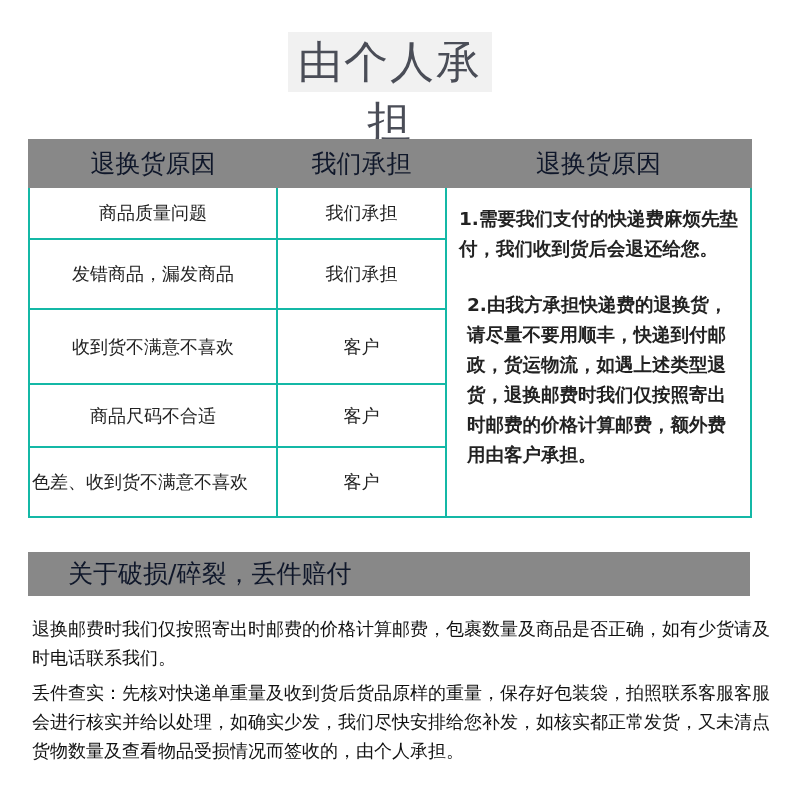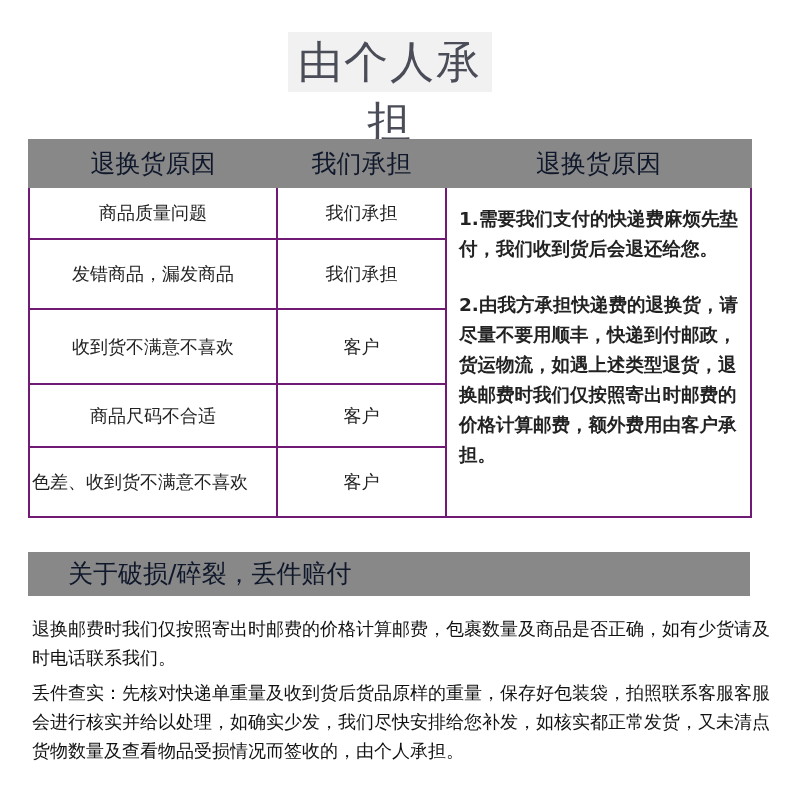--- a/index.html
+++ b/index.html
@@ -15,28 +15,28 @@
     .table {
       position: absolute; left: 28px; top: 139px; width: 722px; height: 377px;
       border-collapse: collapse; table-layout: fixed;
     }
     .table th {
       background: #888888; color: #0f172a; font-weight: normal;
       font-size: 25px; height: 47px; border: 2px solid #888888;
       text-align: center; vertical-align: middle;
     }
     .table td {
-      border: 2px solid #701a75; font-size: 18px; color: #222;
+      border: 2px solid #14b8a6; font-size: 18px; color: #222;
       text-align: center; vertical-align: middle;
     }
     .table td.notes {
       text-align: left; vertical-align: top; padding: 16px 6px 0 12px;
       font-size: 18.5px; line-height: 30px; color: #222; font-weight: bold;
     }
-    .notes p + p { margin-top: 26px; }
+    .notes p + p { margin-top: 26px; margin-left: 8px; }
 
     .section-bar {
       position: absolute; left: 28px; top: 552px; width: 722px; height: 44px;
       background: #888888; color: #0f172a;
       font-size: 25px; line-height: 44px; padding-left: 40px;
     }
 
     .para {
       position: absolute; left: 32px; width: 750px;
       font-size: 18px; line-height: 29px; color: #111;

